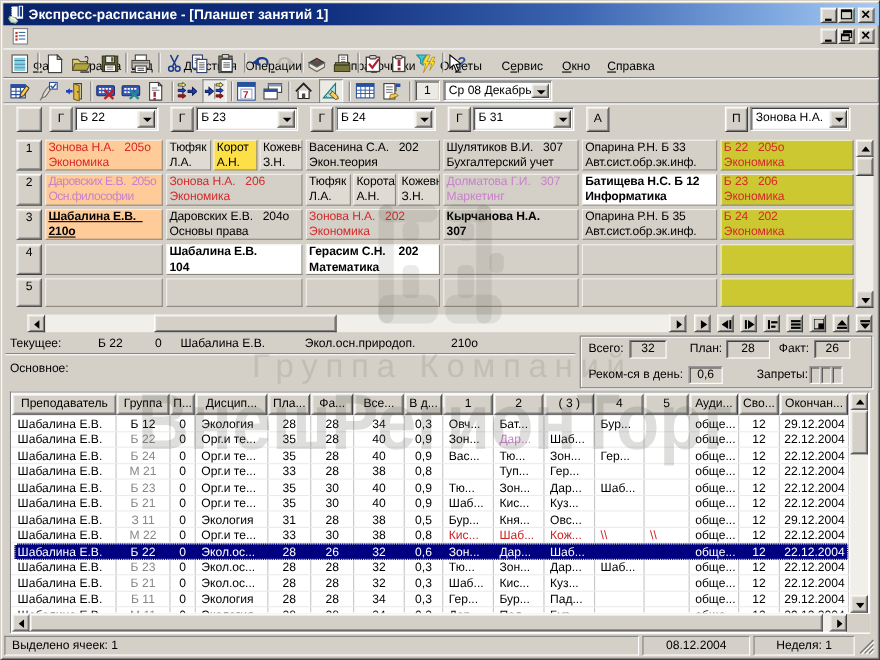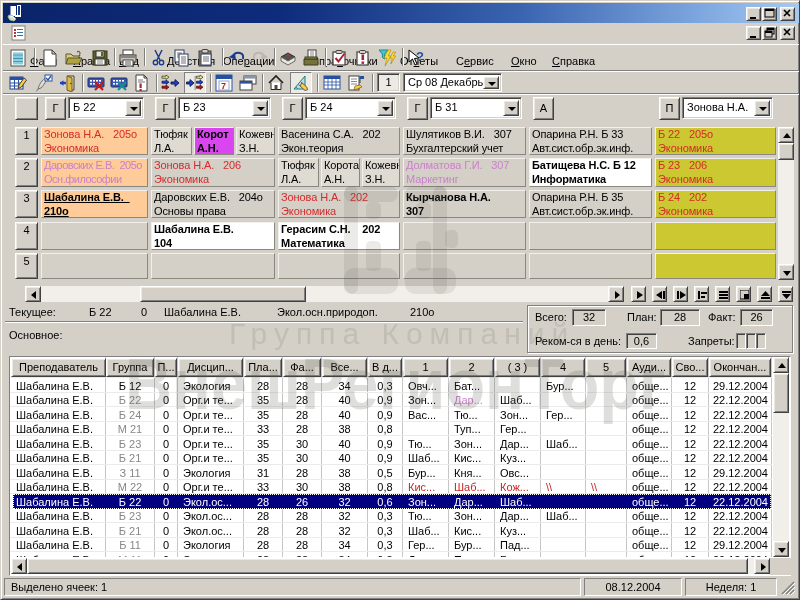--- a/index.html
+++ b/index.html
@@ -60,20 +60,21 @@
 <div id="win">
 
 <div id="titlebar" class="abs">
   <svg class="abs" style="left:4px;top:2px" width="17" height="17" viewBox="0 0 17 17">
     <path d="M4 1 h5 v10 h-5 l-1 -1 1 -1 -1 -1 1 -1 -1 -1 1 -1 -1 -1 1 -1 -1 -1 z" fill="#fff"></path>
     <path d="M10 0 h4 v12 h-6 v-2 h2 z" fill="#fff"></path>
     <rect x="11" y="1" width="2" height="9" fill="#1a3c8c"></rect>
     <path d="M2 10 l4 1 3 3 -2 2 -4 -1 -2 -3 z" fill="#cfe8c8" stroke="#9ab890"></path>
     <path d="M3 11 l3 1 2 2" fill="none" stroke="#fff"></path>
   </svg>
+  <div id="titletext">Экспресс-расписание - [Планшет занятий 1]</div>
   <div class="capbtn out" style="left:743px">
         <svg width="13" height="12">
           <rect x="3" y="9" width="6" height="2" fill="#000"></rect>
         </svg>
       </div>
   <div class="capbtn out" style="left:759px">
         <svg width="13" height="12">
           <rect x="2" y="1" width="9" height="8" fill="none" stroke="#000" stroke-width="1"></rect>
           <rect x="2" y="1" width="9" height="2" fill="#000"></rect>
         </svg>
@@ -431,21 +432,21 @@
     </div>
 
 <div class="rowbtn" style="top:126px;height:28px;padding-top:1px">1</div>
 <div class="rowbtn" style="top:157px;height:29px;padding-top:1px">2</div>
 <div class="rowbtn" style="top:189px;height:28px;padding-top:1px">3</div>
 <div class="rowbtn" style="top:221px;height:28px;padding-top:1px">4</div>
 <div class="rowbtn" style="top:252px;height:26px;padding-top:1px">5</div>
 
 <div class="cell red" style="left:40px;top:126px;width:107px;height:28px;background:#FFCC99">Зонова Н.А.&nbsp;&nbsp;&nbsp;205о<br>Экономика</div>
 <div class="cell" style="left:150px;top:126px;width:41px;height:28px;background:#DFDBD3">Тюфяк<br>Л.А.</div>
-<div class="cell" style="left:193px;top:126px;width:40px;height:28px;background:#d946ef;font-weight:bold">Корот<br>А.Н.</div>
+<div class="cell" style="left:193px;top:126px;width:40px;height:28px;background:#fde047;font-weight:normal">Корот<br>А.Н.</div>
 <div class="cell" style="left:235px;top:126px;width:39px;height:28px;background:#DFDBD3">Кожевн<br>З.Н.</div>
 <div class="cell" style="left:277px;top:126px;width:122px;height:28px">Васенина С.А.&nbsp;&nbsp;&nbsp;202<br>Экон.теория</div>
 <div class="cell" style="left:402px;top:126px;width:123px;height:28px">Шулятиков В.И.&nbsp;&nbsp;&nbsp;307<br>Бухгалтерский учет</div>
 <div class="cell" style="left:528px;top:126px;width:123px;height:28px">Опарина Р.Н. Б 33<br>Авт.сист.обр.эк.инф.</div>
 <div class="cell red" style="left:654px;top:126px;width:121px;height:28px;background:#CBC832">Б 22&nbsp;&nbsp;&nbsp;205о<br>Экономика</div>
 
 <div class="cell vio" style="left:40px;top:157px;width:107px;height:29px;background:#FFCC99;letter-spacing:-0.5px">Даровских Е.В.&nbsp;&nbsp;205о<br>Осн.философии</div>
 <div class="cell red" style="left:150px;top:157px;width:124px;height:29px">Зонова Н.А.&nbsp;&nbsp;&nbsp;206<br>Экономика</div>
 <div class="cell" style="left:277px;top:157px;width:41px;height:29px;background:#DFDBD3">Тюфяк<br>Л.А.</div>
 <div class="cell" style="left:320px;top:157px;width:39px;height:29px;background:#DFDBD3">Корота<br>А.Н.</div>

